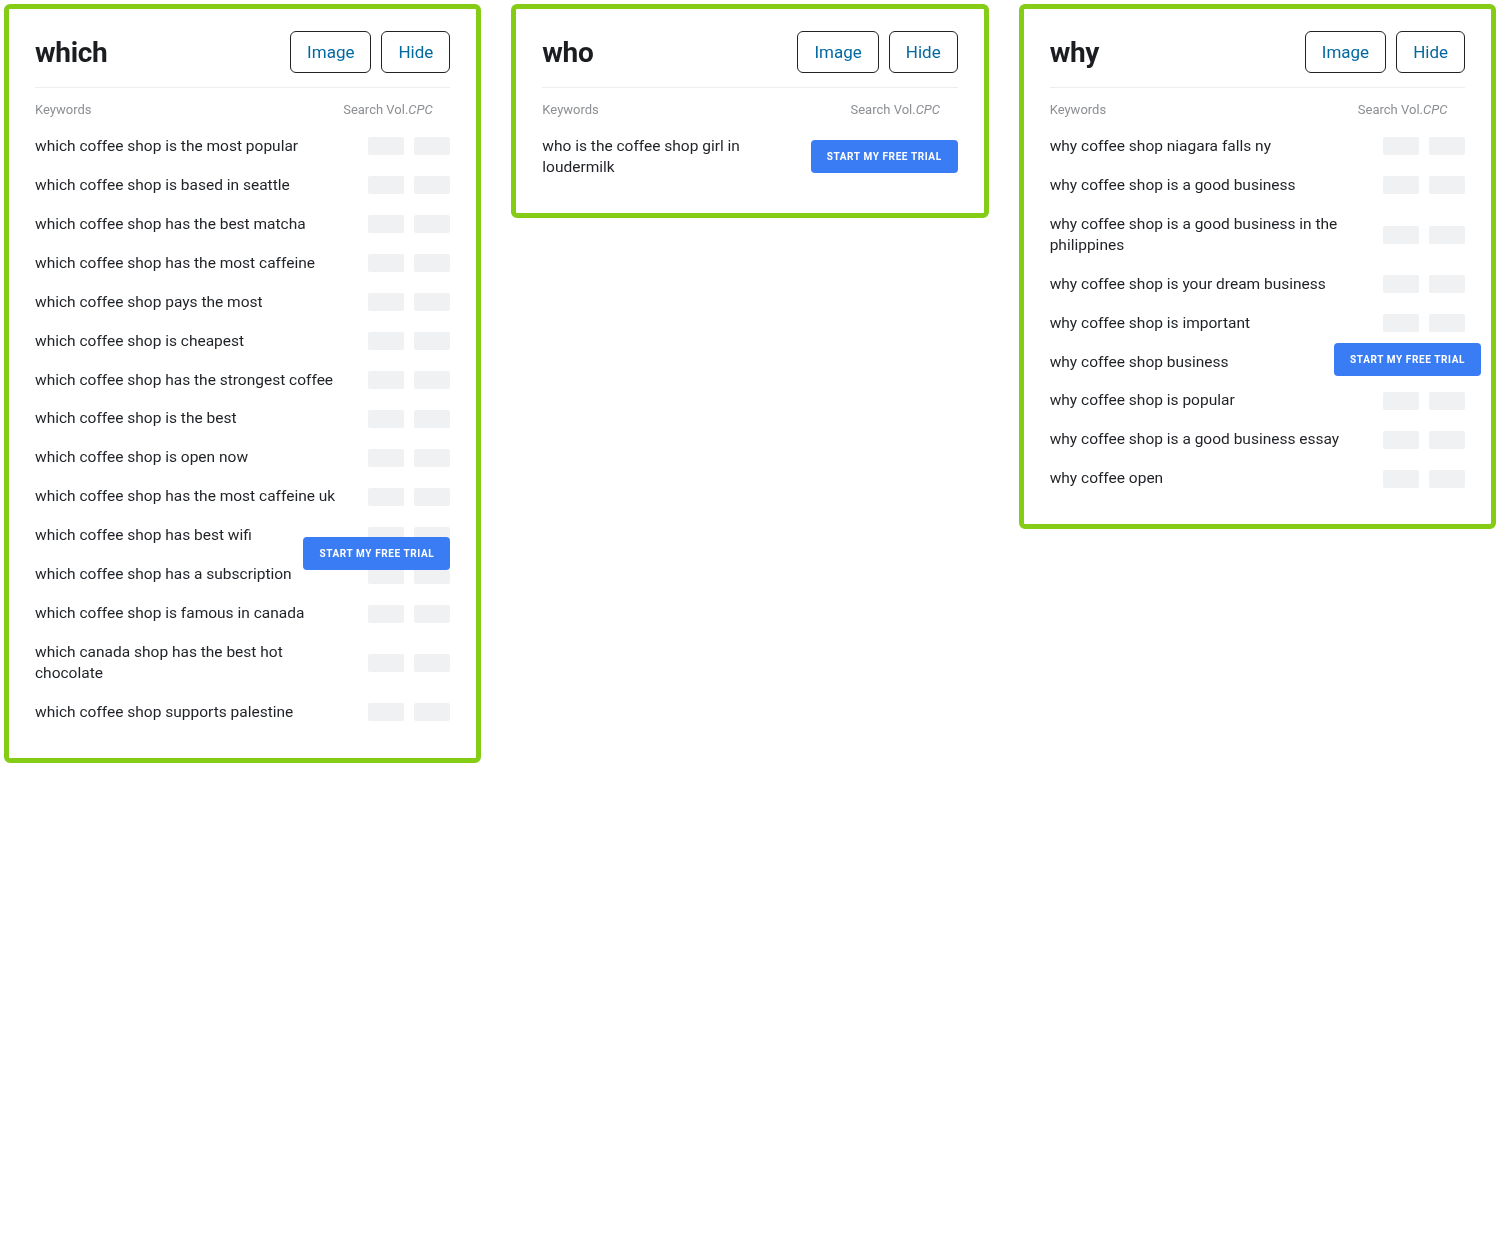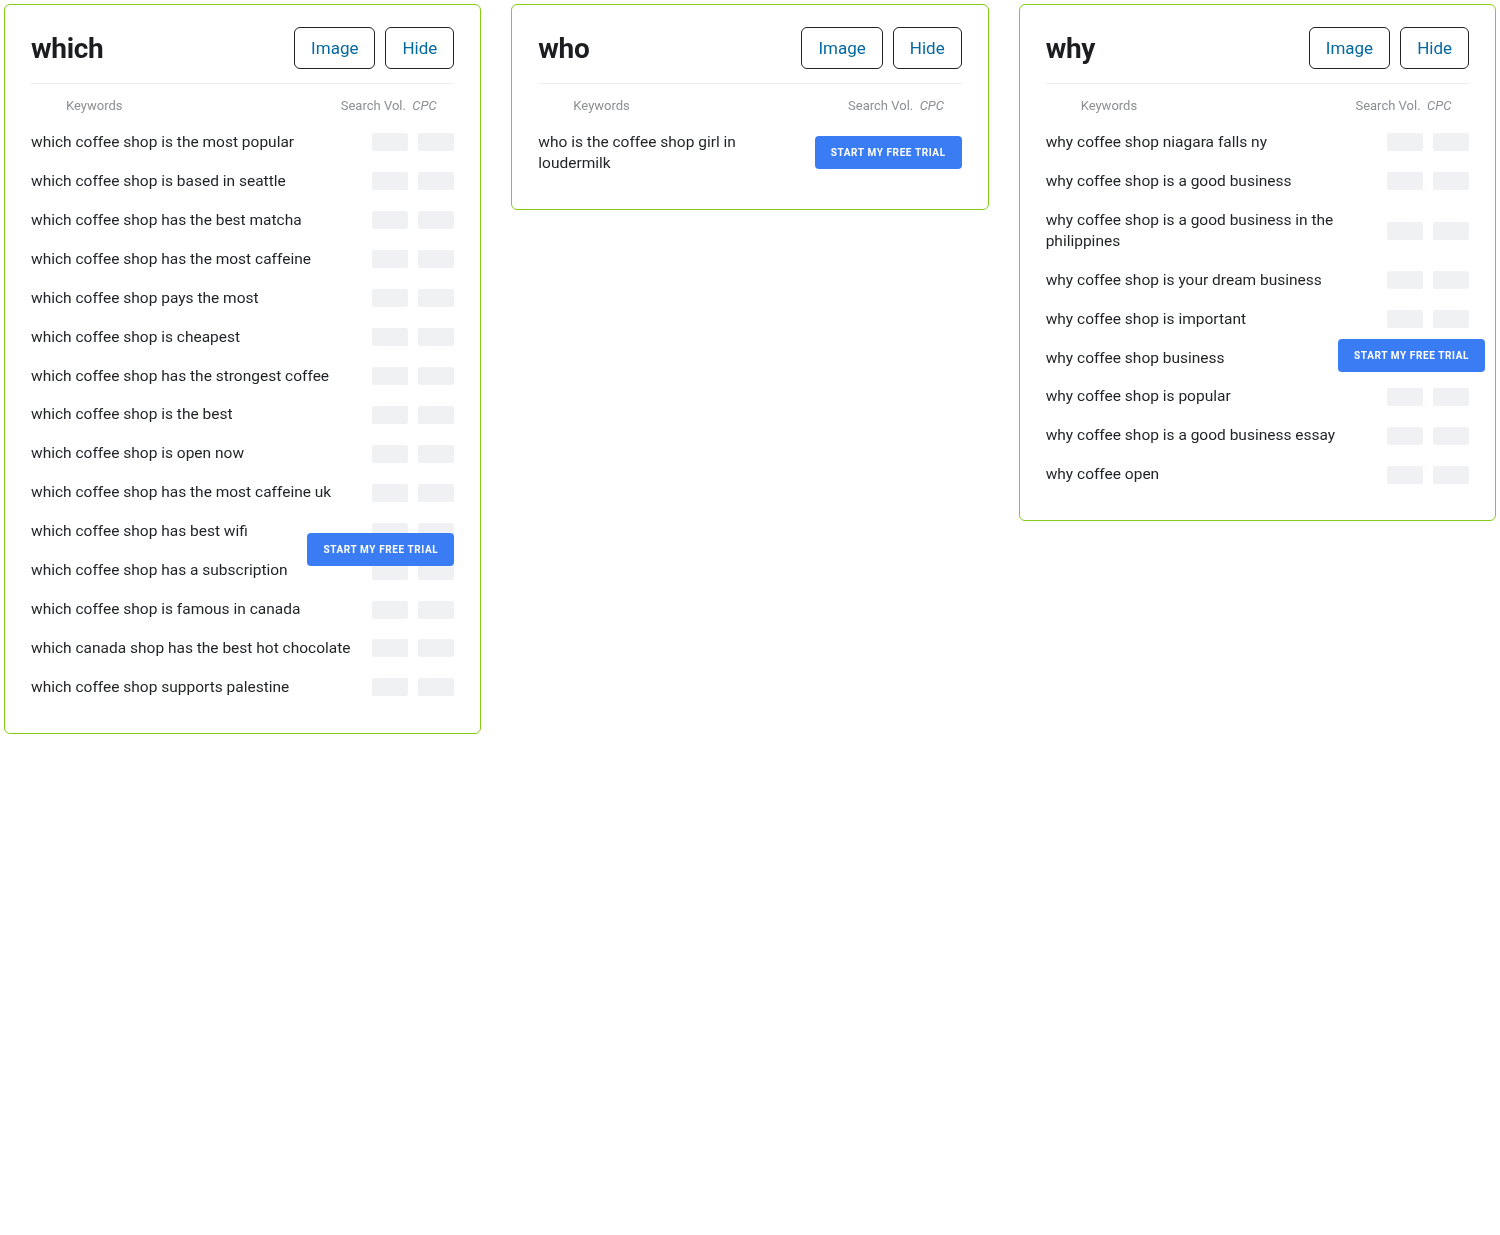--- a/index.html
+++ b/index.html
@@ -11,21 +11,21 @@
     color: #1b1d21;
     width: 1500px;
   }
   .grid {
     display: grid;
     grid-template-columns: 1fr 1fr 1fr;
     gap: 30px;
     align-items: start;
   }
   .card {
-    border: 1px solid #84cc16;
+    border: 5px solid #84cc16;
     border-radius: 6px;
     padding: 22px 26px 26px;
     position: relative;
   }
   .card-header {
     display: flex;
     justify-content: space-between;
     align-items: center;
     margin-bottom: 14px;
   }
@@ -50,22 +50,22 @@
     background: #eceef0;
     margin: 0 0 10px;
   }
   .head-row {
     display: flex;
     align-items: center;
     font-size: 13px;
     color: #8c8f93;
     padding: 4px 0 10px;
   }
-  .head-keywords { flex: 1; margin-left: 35px; }
-  .head-vol { width: 78px; text-align: center; }
+  .head-keywords { flex: 1; }
+  .head-vol { width: 78px; text-align: right; }
   .head-cpc { width: 42px; text-align: left; font-style: italic; }
   .row {
     display: flex;
     align-items: center;
     padding: 9px 0;
     font-size: 15.5px;
     line-height: 1.35;
     color: #1f2226;
   }
   .kw { flex: 1; padding-right: 16px; }

